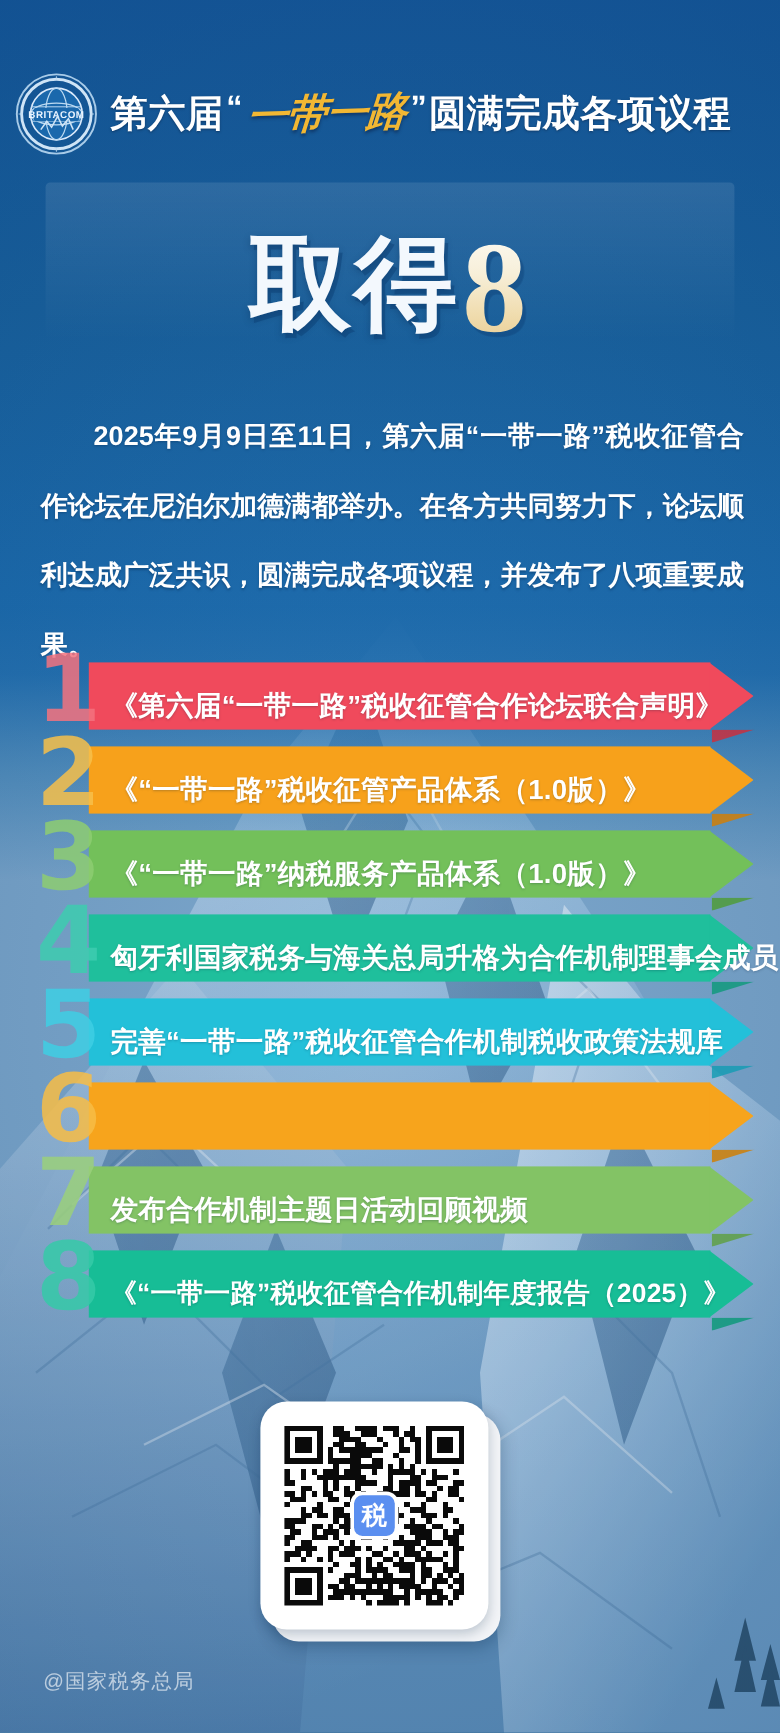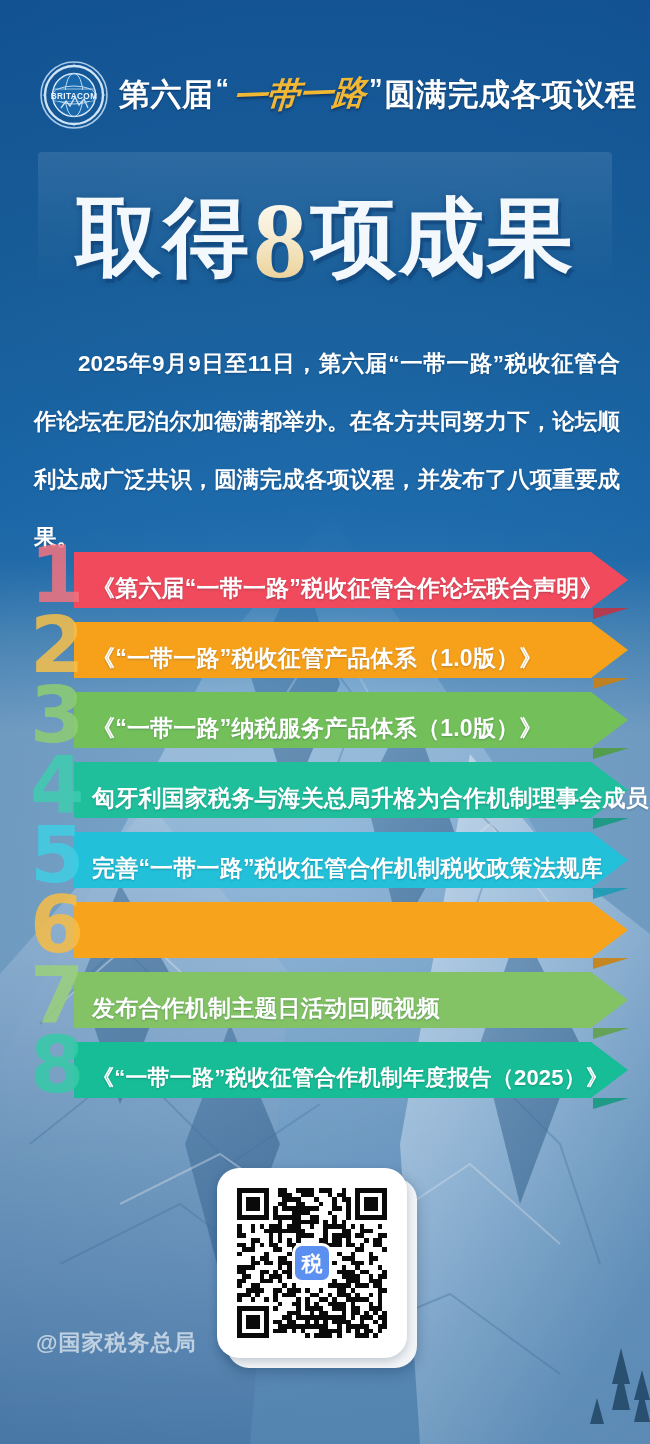--- a/index.html
+++ b/index.html
@@ -31,21 +31,21 @@
     background:linear-gradient(180deg,#1568ad 0%,rgba(21,104,173,0.92) 25%,rgba(40,118,176,0.55) 60%,rgba(90,150,198,0) 100%);
   }
   .vig{
     position:absolute; inset:0;
     background:radial-gradient(ellipse 120% 70% at 50% 58%,rgba(255,255,255,0.06) 0%,rgba(10,50,95,0.22) 100%);
   }
 
   
   .header{
     position:absolute; top:52px; left:0; right:0; height:86px;
-    display:flex; align-items:center; padding-left:39px;
+    display:flex; align-items:center; padding-left:12px;
   }
   .emblem{ width:70px; height:70px; flex:0 0 70px; position:relative; }
   .emblem svg{ display:block; width:70px; height:70px; }
   .header-title{
     display:flex; align-items:center; margin-left:10px;
     white-space:nowrap;
   }
   .ht-seg{
     font-size:31px; font-weight:bold; color:#ffffff;
     letter-spacing:0.5px;
@@ -156,22 +156,22 @@
     position:absolute; left:50%; top:50%; transform:translate(-50%,-50%);
     width:34px; height:34px; border-radius:7px;
     background:#5b8ff0;
     display:flex; align-items:center; justify-content:center;
     color:#fff; font-size:21px; font-weight:bold; line-height:1;
     box-shadow:0 0 0 3px #fff;
   }
 
   
   .wm{
-    position:absolute; left:36px; top:1328px;
-    font-size:22px; font-weight:bold; color:rgba(255,255,255,0.62);
+    position:absolute; left:36px; top:1390px;
+    font-size:17px; font-weight:normal; color:rgba(255,255,255,0.62);
     letter-spacing:1px; z-index:5;
   }
 </style>
 </head>
 <body>
 
 <div id="poster">
 
   <div class="bg-base"></div>
   <div class="mtn">
@@ -265,21 +265,20 @@
       <span class="ht-gold">一带一路</span>
       <span class="ht-quote">”</span>
       <span class="ht-seg">圆满完成各项议程</span>
     </div>
   </div>
 
   <div class="hero-panel"></div>
   <div class="hero">
     <span class="h-w">取得</span>
     <span class="h-num">8</span>
-    <span class="h-w">项成果</span>
   </div>
 
   <div class="para">2025年9月9日至11日，第六届“一带一路”税收征管合作论坛在尼泊尔加德满都举办。在各方共同努力下，论坛顺利达成广泛共识，圆满完成各项议程，并发布了八项重要成果。</div>
 
   <div class="list" id="list">
       <div class="row">
         <div class="bar">
           <div class="body" style="background: rgb(240, 74, 92);"></div>
           <div class="tip" style="background: rgb(240, 74, 92);"></div>
           <div class="fold" style="background: rgb(201, 48, 63);"></div>

